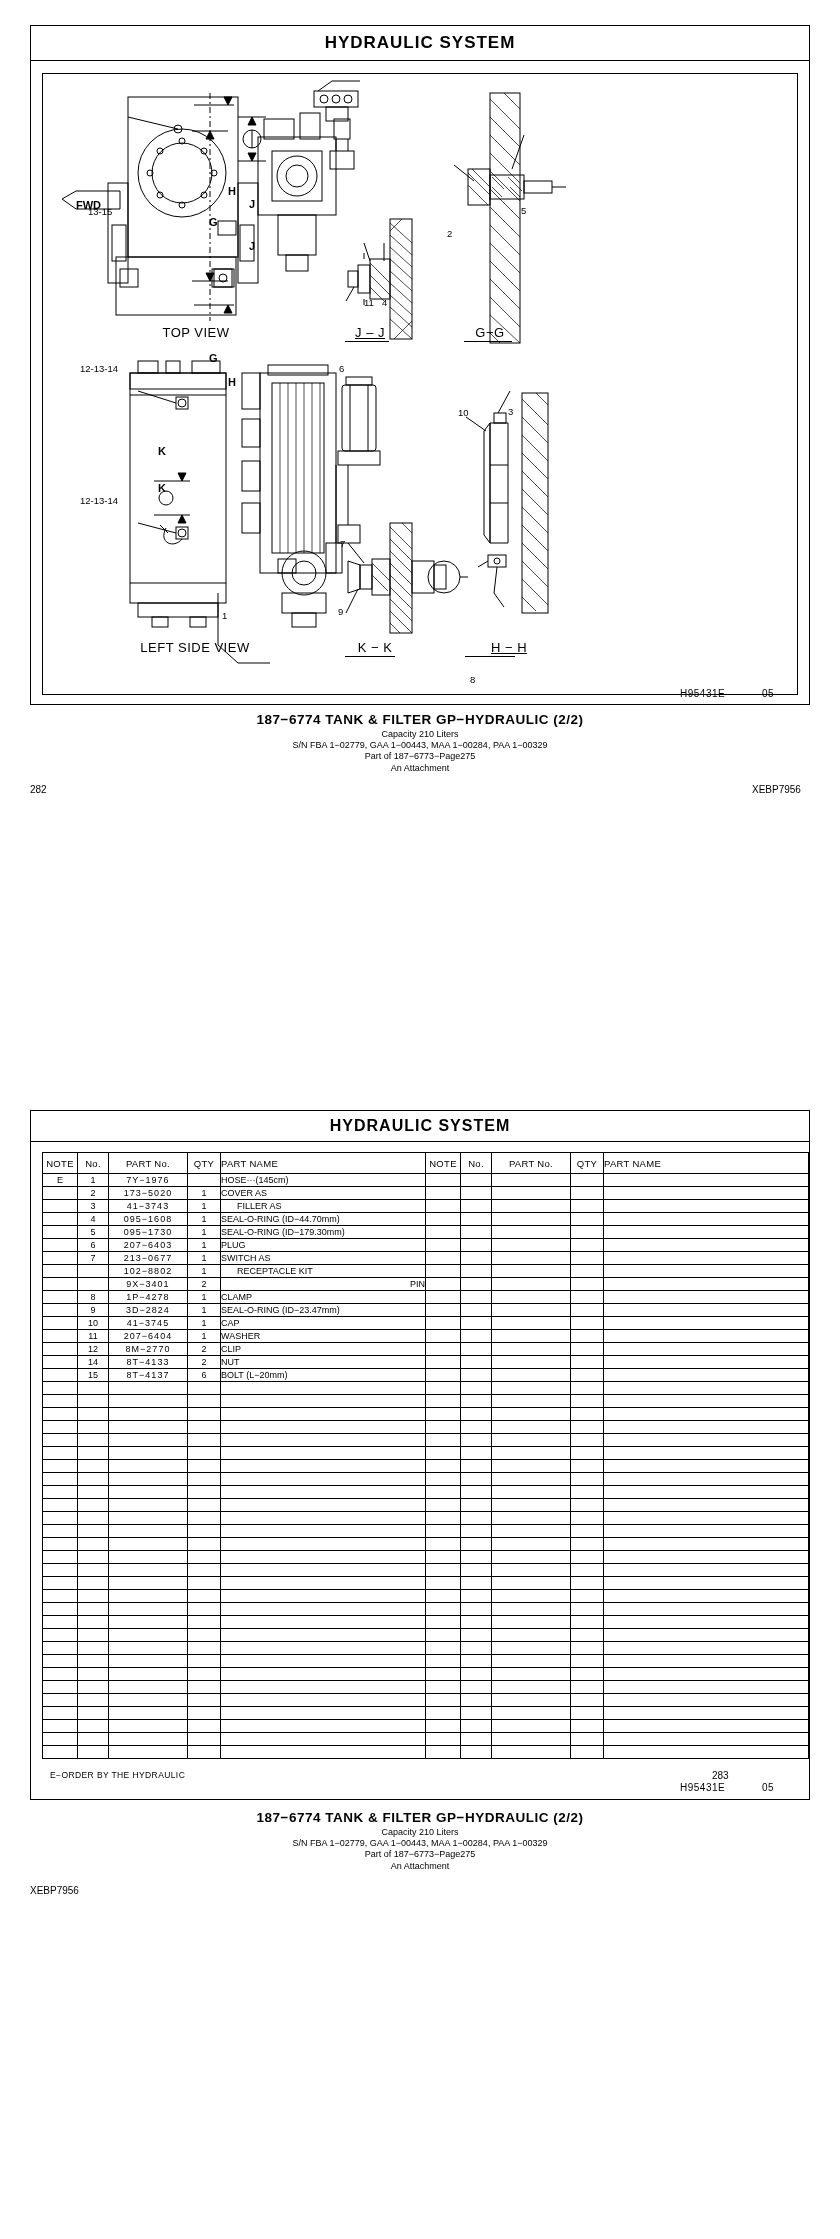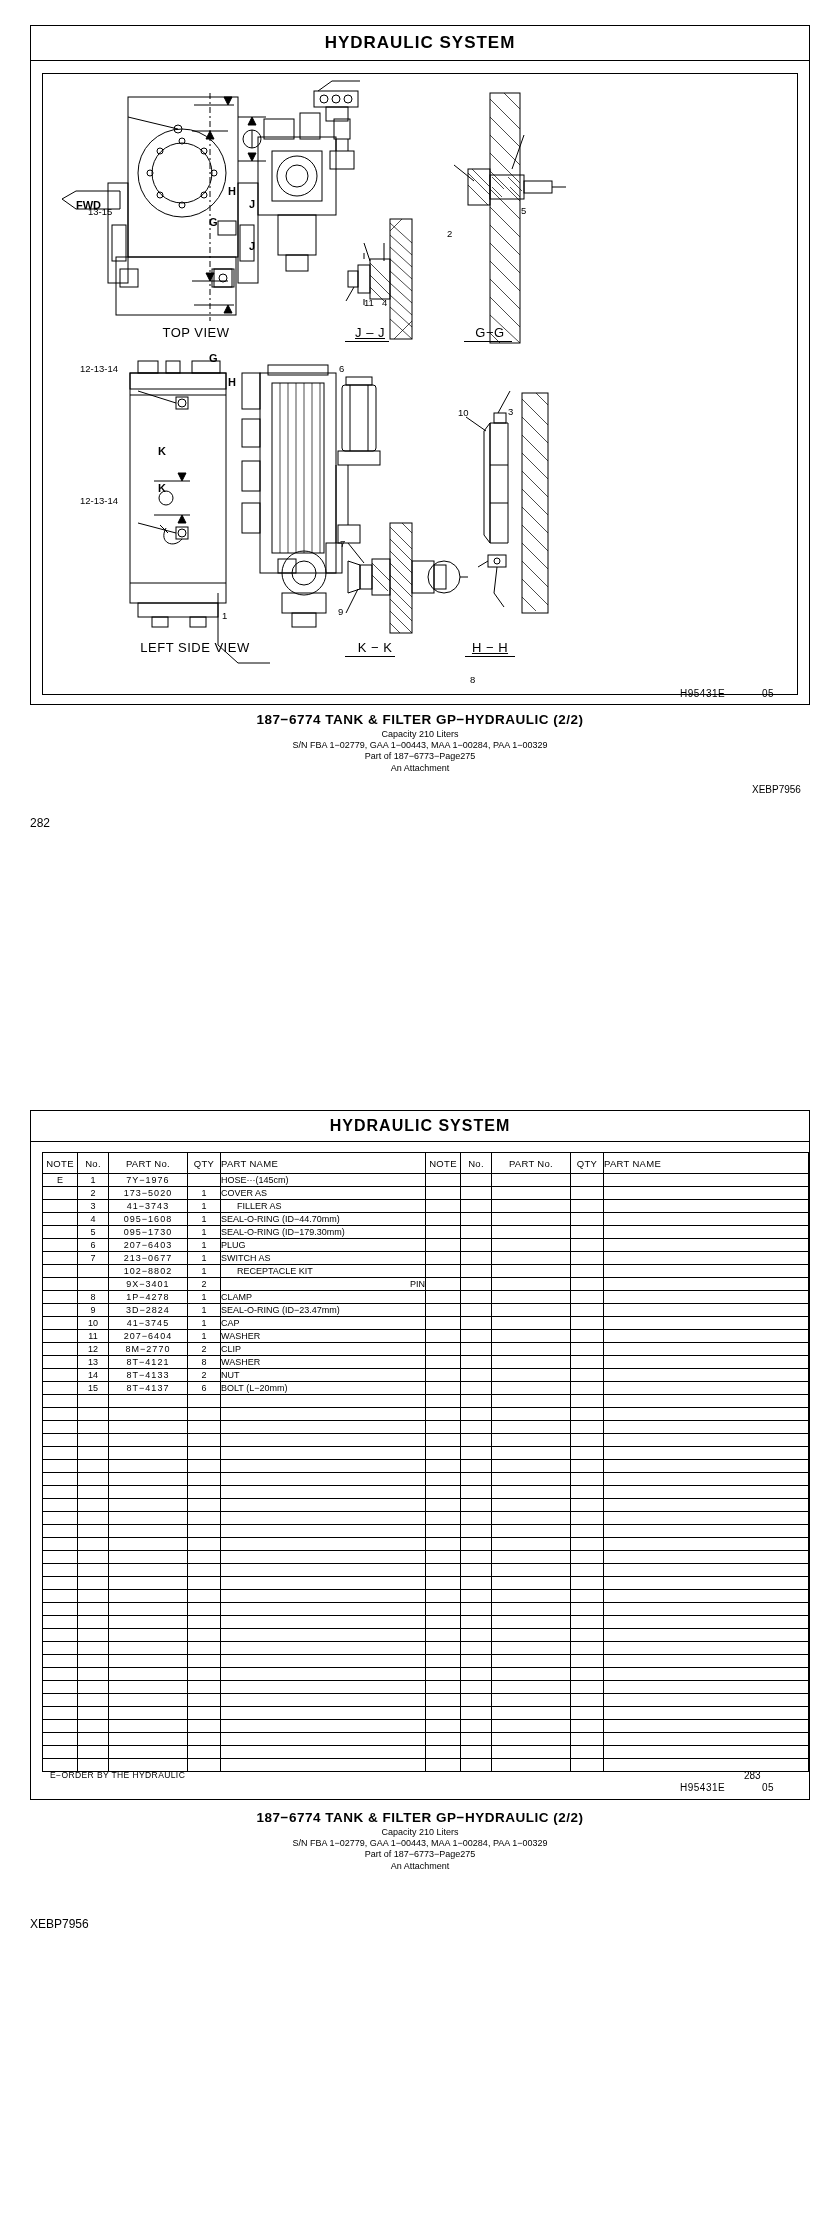--- a/index.html
+++ b/index.html
@@ -16,21 +16,21 @@
   .figcaption{position:absolute;text-align:center;font-size:13px;letter-spacing:.5px;}
   .figcode{position:absolute;font-size:10px;letter-spacing:.5px;}
 
   .cap-block{position:absolute;width:780px;left:30px;text-align:center;line-height:1.25;}
   .cap-line1{font-weight:bold;font-size:13.5px;letter-spacing:.5px;}
   .cap-line2{font-size:9px;}
   .cap-line3{font-size:9px;}
   .cap-line4{font-size:9px;}
   .cap-line5{font-size:9px;}
 
-  .pg-left{position:absolute;font-size:12px;margin-top:32px;}
+  .pg-left{position:absolute;font-size:10px;}
   .pg-right{position:absolute;font-size:10px;}
 
   
   .lbl{position:absolute;font-size:9.5px;font-family:"Liberation Sans",sans-serif;}
   .lbl-b{position:absolute;font-size:11px;font-weight:bold;}
 
   
   #page2{position:relative;width:840px;height:1129px;}
   #p2outer{position:absolute;left:30px;top:0px;width:780px;height:690px;border:1px solid #000;box-sizing:border-box;}
   #p2title{position:absolute;left:30px;top:0px;width:780px;height:32px;border-bottom:1px solid #000;box-sizing:border-box;
@@ -375,21 +375,21 @@
 
     <div class="lbl" style="left:508px;top:406px;">3</div>
     <div class="lbl" style="left:458px;top:407px;">10</div>
     <div class="lbl" style="left:470px;top:674px;">8</div>
 
     <div class="figcaption" style="left:136px;top:325px;width:120px;">TOP VIEW</div>
     <div class="figcaption" style="left:340px;top:325px;width:60px;text-decoration:underline;">J – J</div>
     <div class="figcaption" style="left:460px;top:325px;width:60px;">G−G</div>
     <div class="figcaption" style="left:110px;top:640px;width:170px;">LEFT SIDE VIEW</div>
     <div class="figcaption" style="left:340px;top:640px;width:70px;">K − K</div>
-    <div class="figcaption" style="left:455px;top:640px;width:70px;text-decoration:underline;">H − H</div>
+    <div class="figcaption" style="left:474px;top:640px;width:70px;text-decoration:underline;">H − H</div>
 
     <div style="position:absolute;left:345px;top:341px;width:44px;height:1px;background:#000;"></div>
     <div style="position:absolute;left:464px;top:341px;width:48px;height:1px;background:#000;"></div>
     <div style="position:absolute;left:345px;top:656px;width:50px;height:1px;background:#000;"></div>
     <div style="position:absolute;left:465px;top:656px;width:50px;height:1px;background:#000;"></div>
 
     <div class="figcode" style="left:680px;top:688px;">H95431E</div>
     <div class="figcode" style="left:762px;top:688px;">05</div>
 
     <div class="cap-block" style="top:712px;">
@@ -588,32 +588,20 @@
             <td class="c-qty">2</td>
             <td class="c-name">CLIP</td>
             <td class="c-note"></td>
             <td class="c-no"></td>
             <td class="c-part"></td>
             <td class="c-qty"></td>
             <td class="c-name"></td>
           </tr>
           <tr class="rowh">
             <td class="c-note"></td>
-            <td class="c-no">13</td>
-            <td class="c-part">8T−4121</td>
-            <td class="c-qty">8</td>
-            <td class="c-name">WASHER</td>
-            <td class="c-note"></td>
-            <td class="c-no"></td>
-            <td class="c-part"></td>
-            <td class="c-qty"></td>
-            <td class="c-name"></td>
-          </tr>
-          <tr class="rowh">
-            <td class="c-note"></td>
             <td class="c-no">14</td>
             <td class="c-part">8T−4133</td>
             <td class="c-qty">2</td>
             <td class="c-name">NUT</td>
             <td class="c-note"></td>
             <td class="c-no"></td>
             <td class="c-part"></td>
             <td class="c-qty"></td>
             <td class="c-name"></td>
           </tr>
@@ -985,17 +973,17 @@
     <div id="p2figcode" style="left:762px;top:672px;">05</div>
 
     <div class="cap-block" style="top:700px;">
       <div class="cap-line1">187−6774   TANK  &amp;  FILTER  GP−HYDRAULIC (2/2)</div>
       <div class="cap-line2">Capacity  210  Liters</div>
       <div class="cap-line3">S/N FBA 1−02779, GAA 1−00443, MAA 1−00284, PAA 1−00329</div>
       <div class="cap-line4">Part of 187−6773−Page275</div>
       <div class="cap-line5">An Attachment</div>
     </div>
 
-    <div class="pg-right" style="left:744px;top:660px;">283</div>
+    <div class="pg-right" style="left:712px;top:660px;">283</div>
     <div class="pg-left" style="left:30px;top:775px;">XEBP7956</div>
   </div>
 
 </div>
 
 </body></html>

